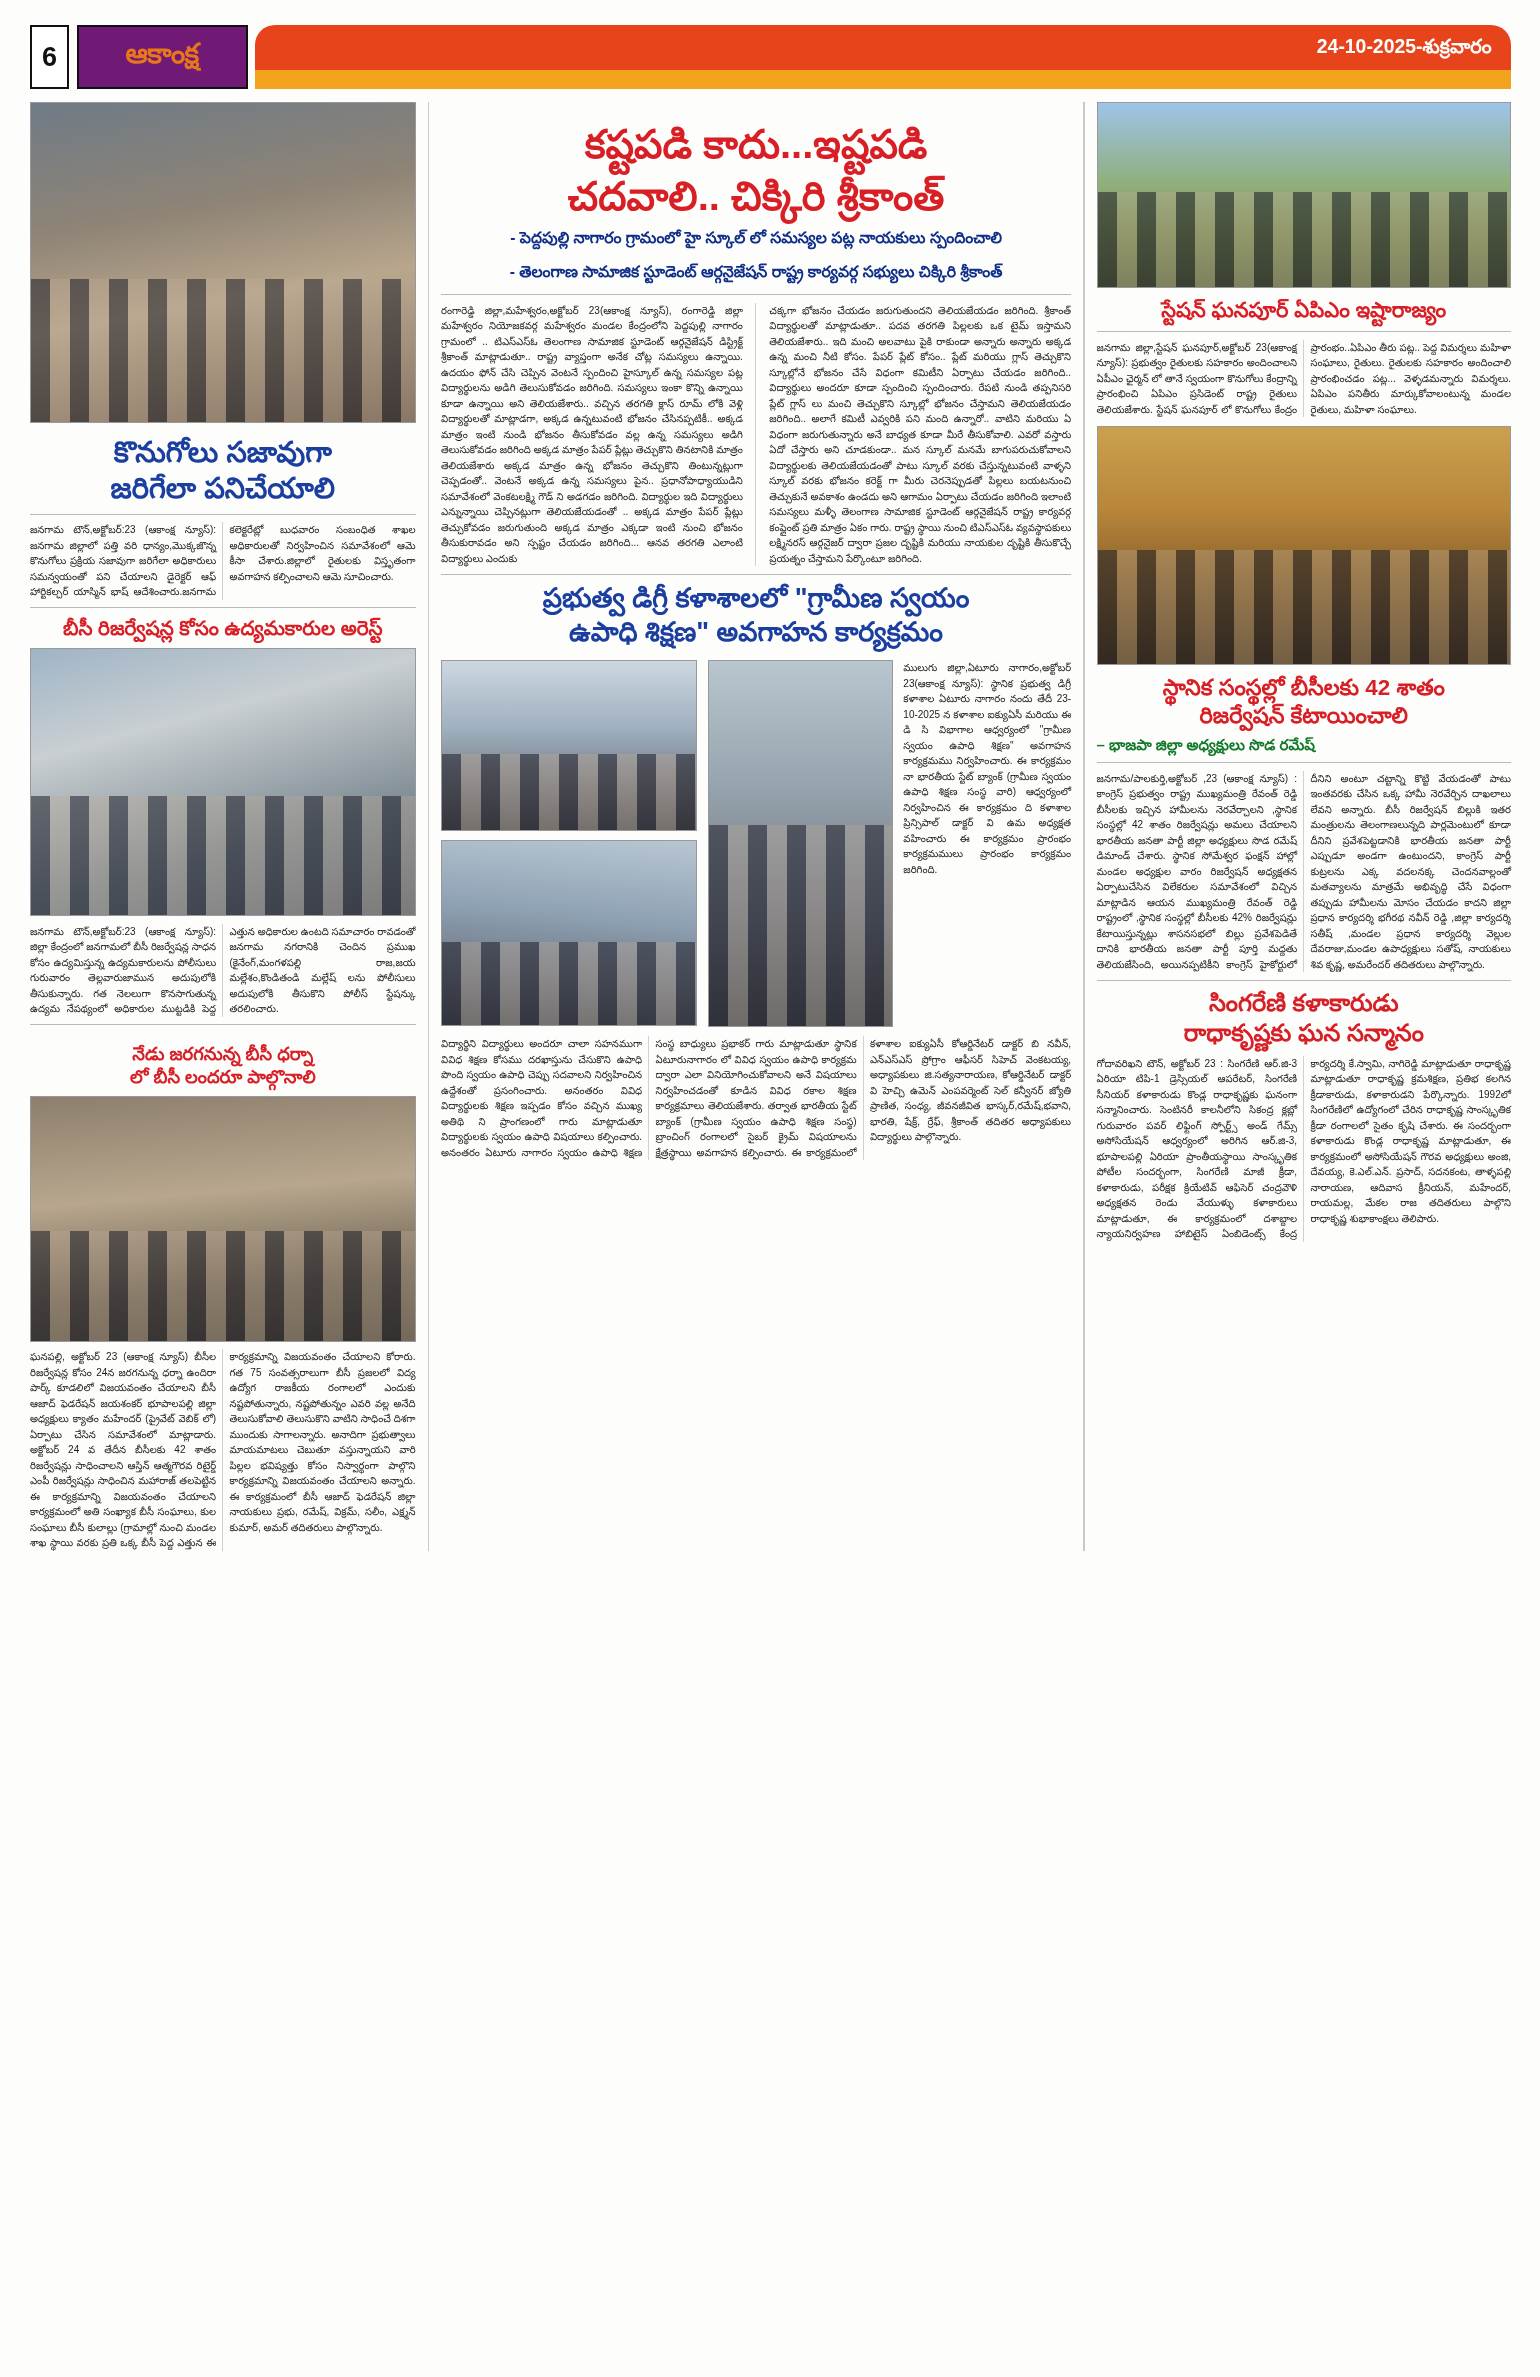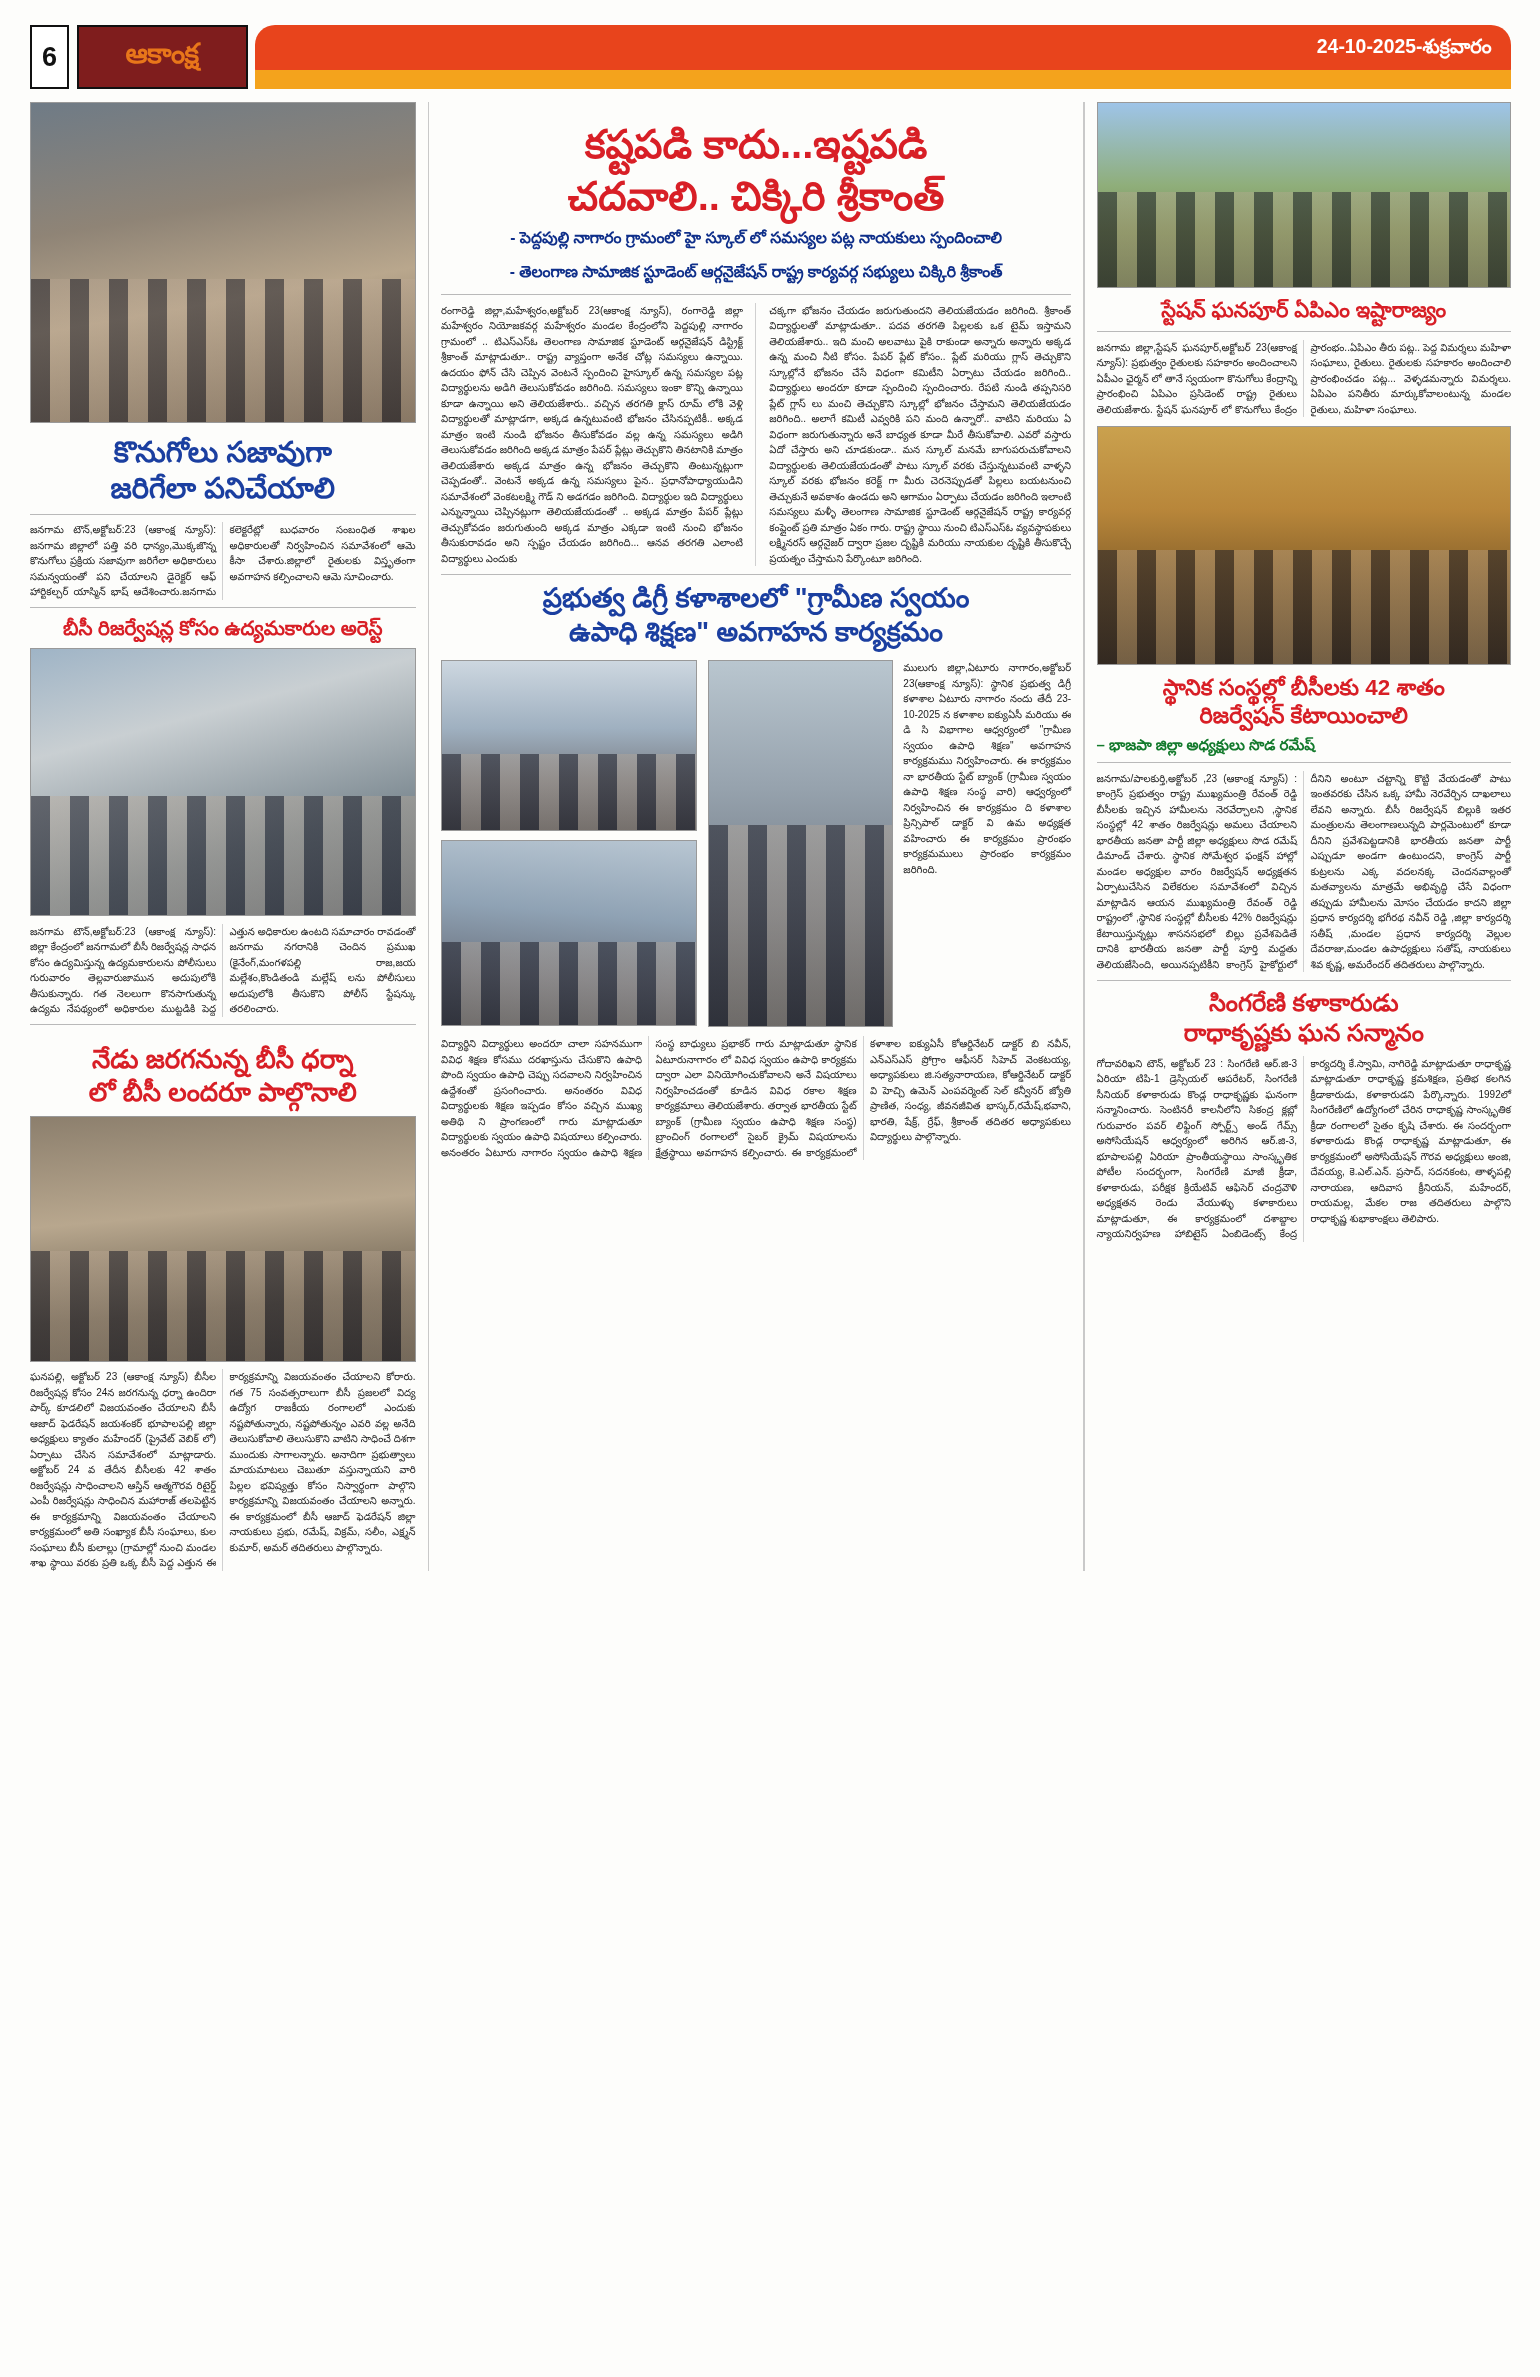--- a/index.html
+++ b/index.html
@@ -34,21 +34,21 @@
     justify-content: center;
     font-size: 27px;
     font-weight: bold;
     color: #111;
     background: #fff;
   }
   .logo-box {
     margin-left: 7.5px;
     width: 171px;
     border: 2.2px solid #111;
-    background: #7f1d1d;
+    background: #701a75;
     display: flex;
     align-items: center;
     justify-content: center;
   }
   .logo-text {
     color: #e8761a;
     font-size: 28px;
     font-weight: bold;
     letter-spacing: -0.7px;
   }
@@ -199,21 +199,21 @@
       <div class="hl-red" style="font-size:20px;margin:4.5px 0 7.5px">బీసీ రిజర్వేషన్ల కోసం ఉద్యమకారుల అరెస్ట్</div>
 
       <div class="photo ph-police" style="height:268px">
         <div class="photo-people"></div>
       </div>
 
       <div class="body-text two-col" style="margin-top:7.5px">జనగామ టౌన్,అక్టోబర్:23 (ఆకాంక్ష న్యూస్): జిల్లా కేంద్రంలో జనగామలో బీసీ రిజర్వేషన్ల సాధన కోసం ఉద్యమిస్తున్న ఉద్యమకారులను పోలీసులు గురువారం తెల్లవారుజామున అదుపులోకి తీసుకున్నారు. గత నెలలుగా కొనసాగుతున్న ఉద్యమ నేపథ్యంలో అధికారుల ముట్టడికి పెద్ద ఎత్తున అధికారుల ఉంటది సమాచారం రావడంతో జనగామ నగరానికి చెందిన ప్రముఖ (కైనేంగ్,మంగళపల్లి రాజ,జయ మల్లేశం,కొండితండి మల్లేష్ లను పోలీసులు అదుపులోకి తీసుకొని పోలీస్ స్టేషన్కు తరలించారు.</div>
 
       <div class="rule"></div>
 
-      <div class="hl-red" style="font-size:26px;margin-top:18px">
+      <div class="hl-red" style="font-size:18px;margin-top:18px">
         <div>నేడు జరగనున్న బీసీ ధర్నా</div>
         <div>లో బీసీ లందరూ పాల్గొనాలి</div>
       </div>
 
       <div class="photo ph-indoor" style="height:246px;margin-top:7.5px">
         <div class="photo-people"></div>
       </div>
 
       <div class="body-text two-col" style="margin-top:7.5px">ఘనపల్లి, అక్టోబర్ 23 (ఆకాంక్ష న్యూస్) బీసీల రిజర్వేషన్ల కోసం 24న జరగనున్న ధర్నా ఉందిరా పార్క్ కూడలిలో విజయవంతం చేయాలని బీసీ ఆజాద్ ఫెడరేషన్ జయశంకర్ భూపాలపల్లి జిల్లా అధ్యక్షులు క్యాతం మహేందర్ (ప్రైవేట్ వెబిక్ లో) ఏర్పాటు చేసిన సమావేశంలో మాట్లాడారు. అక్టోబర్ 24 వ తేదీన బీసీలకు 42 శాతం రిజర్వేషన్లు సాధించాలని ఆస్తిన్ ఆత్మగౌరవ రిటైర్డ్ ఎంపీ రిజర్వేషన్లు సాధించిన మహారాజ్ తలపెట్టిన ఈ కార్యక్రమాన్ని విజయవంతం చేయాలని కార్యక్రమంలో అతి సంఖ్యాక బీసీ సంఘాలు, కుల సంఘాలు బీసీ కులాల్లు (గ్రామాల్లో నుంచి మండల శాఖ స్థాయి వరకు ప్రతి ఒక్క బీసీ పెద్ద ఎత్తున ఈ కార్యక్రమాన్ని విజయవంతం చేయాలని కోరారు. గత 75 సంవత్సరాలుగా బీసీ ప్రజలలో విద్య ఉద్యోగ రాజకీయ రంగాలలో ఎందుకు నష్టపోతున్నారు, నష్టపోతున్నం ఎవరి వల్ల అనేది తెలుసుకోవాలి తెలుసుకొని వాటిని సాధించే దిశగా ముందుకు సాగాలన్నారు. అనాదిగా ప్రభుత్వాలు మాయమాటలు చెబుతూ వస్తున్నాయని వారి పిల్లల భవిష్యత్తు కోసం నిస్వార్థంగా పాల్గొని కార్యక్రమాన్ని విజయవంతం చేయాలని అన్నారు. ఈ కార్యక్రమంలో బీసీ ఆజాద్ ఫెడరేషన్ జిల్లా నాయకులు ప్రభు, రమేష్, విక్రమ్, సలీం, ఎక్ష్మన్ కుమార్, అమర్ తదితరులు పాల్గొన్నారు.</div>
     </div>

